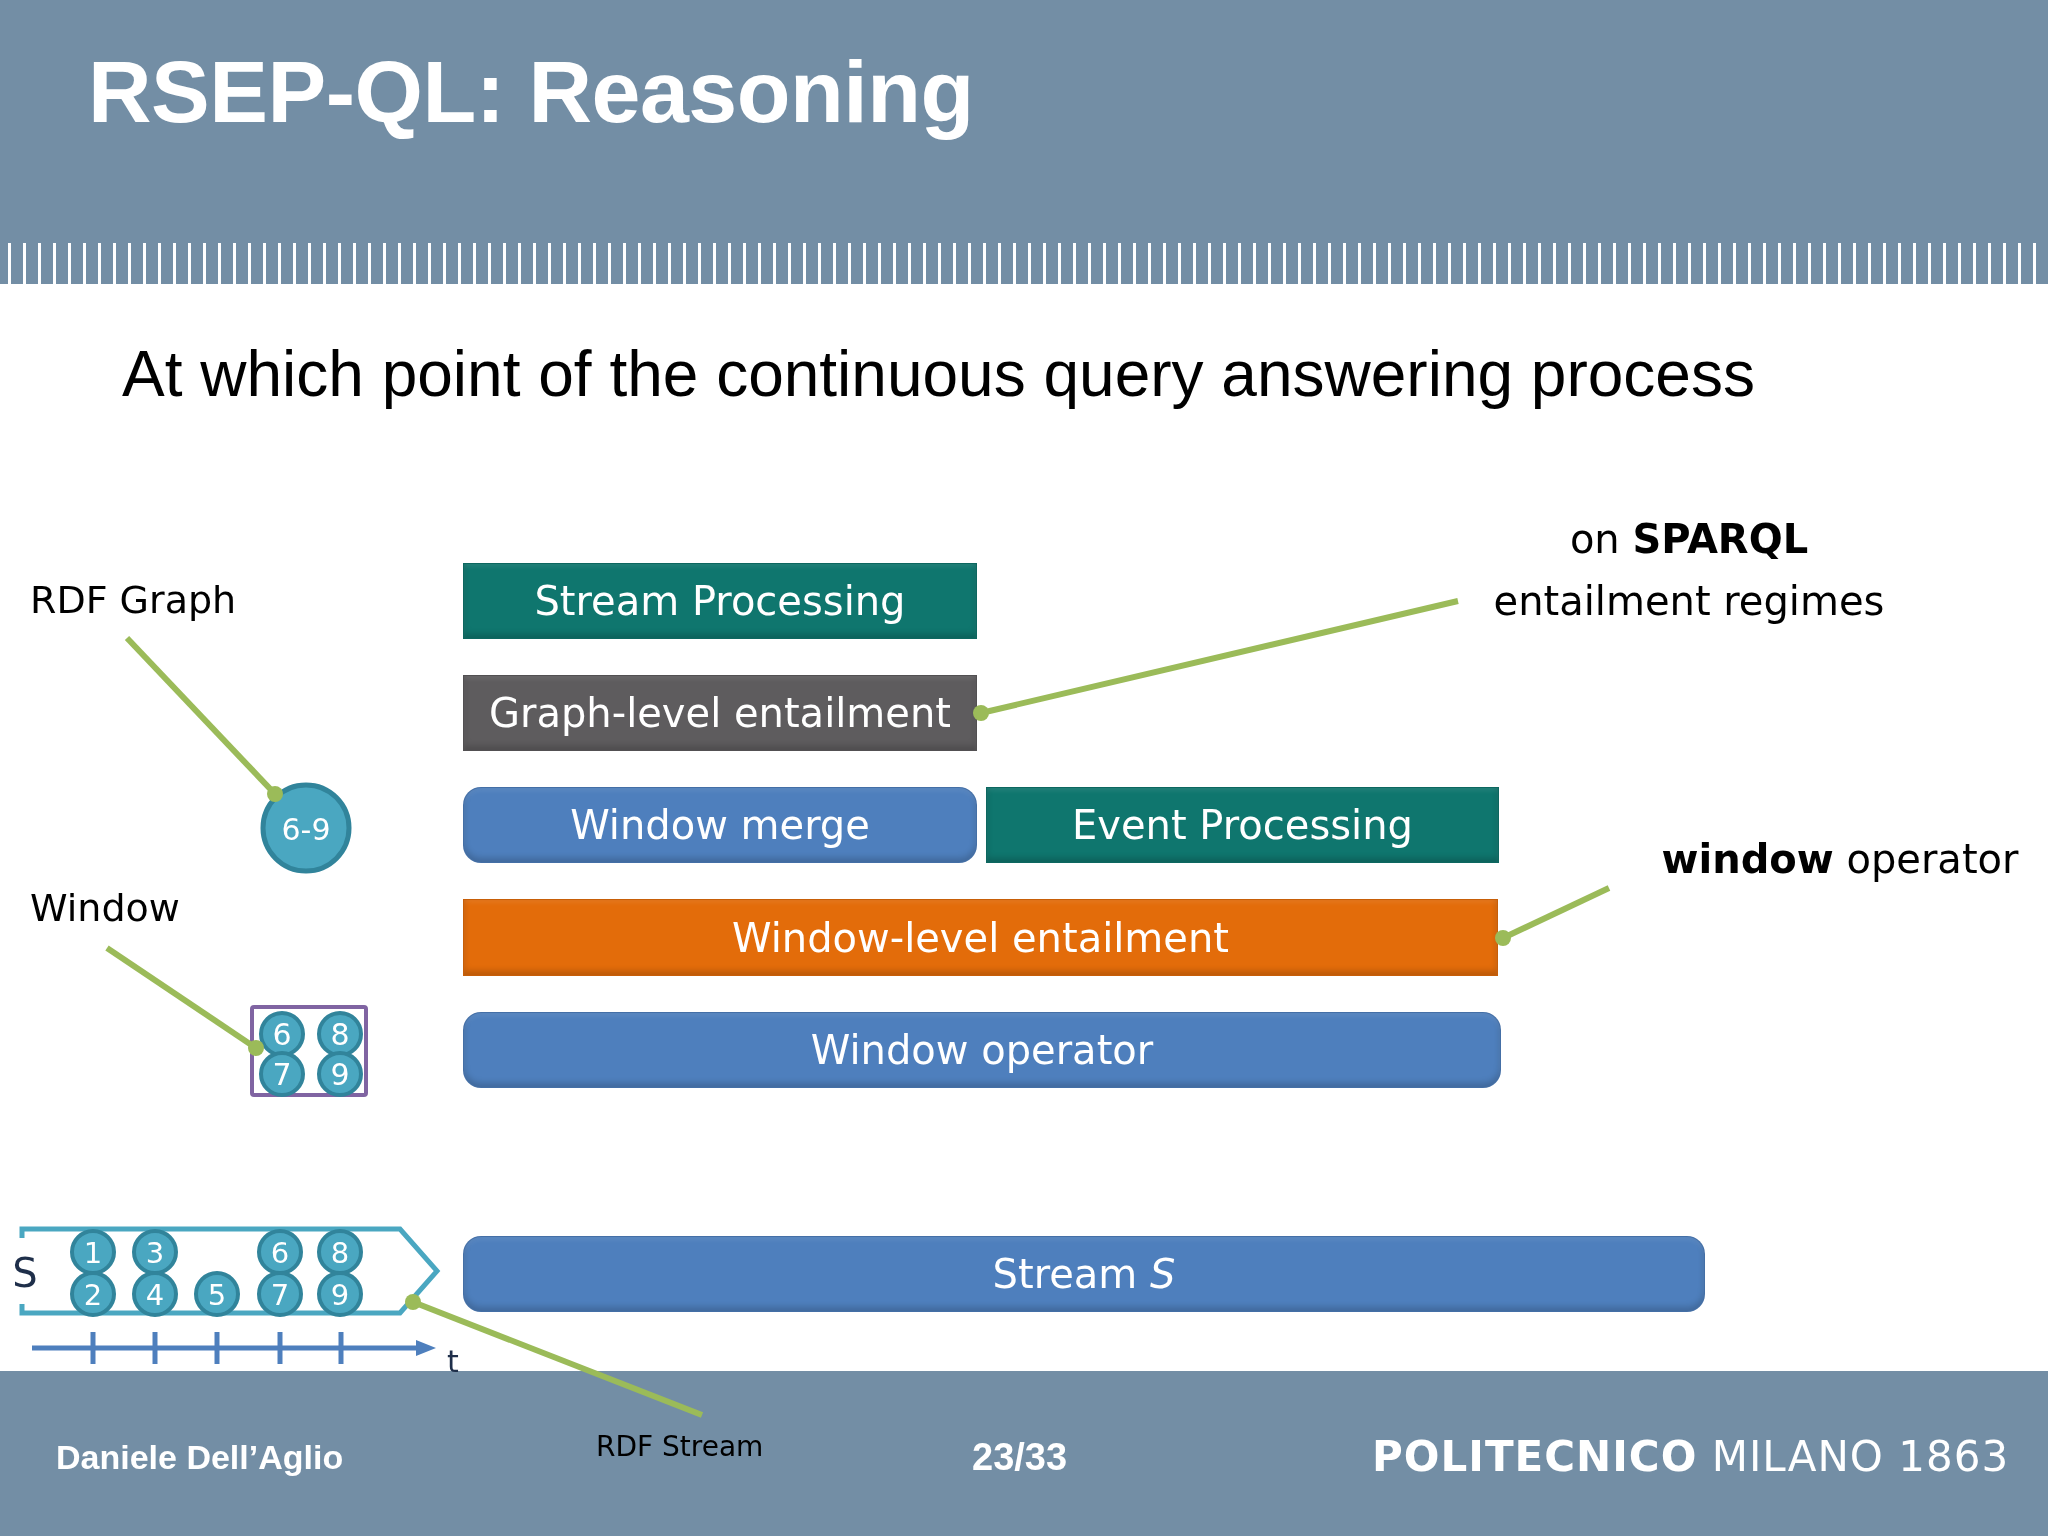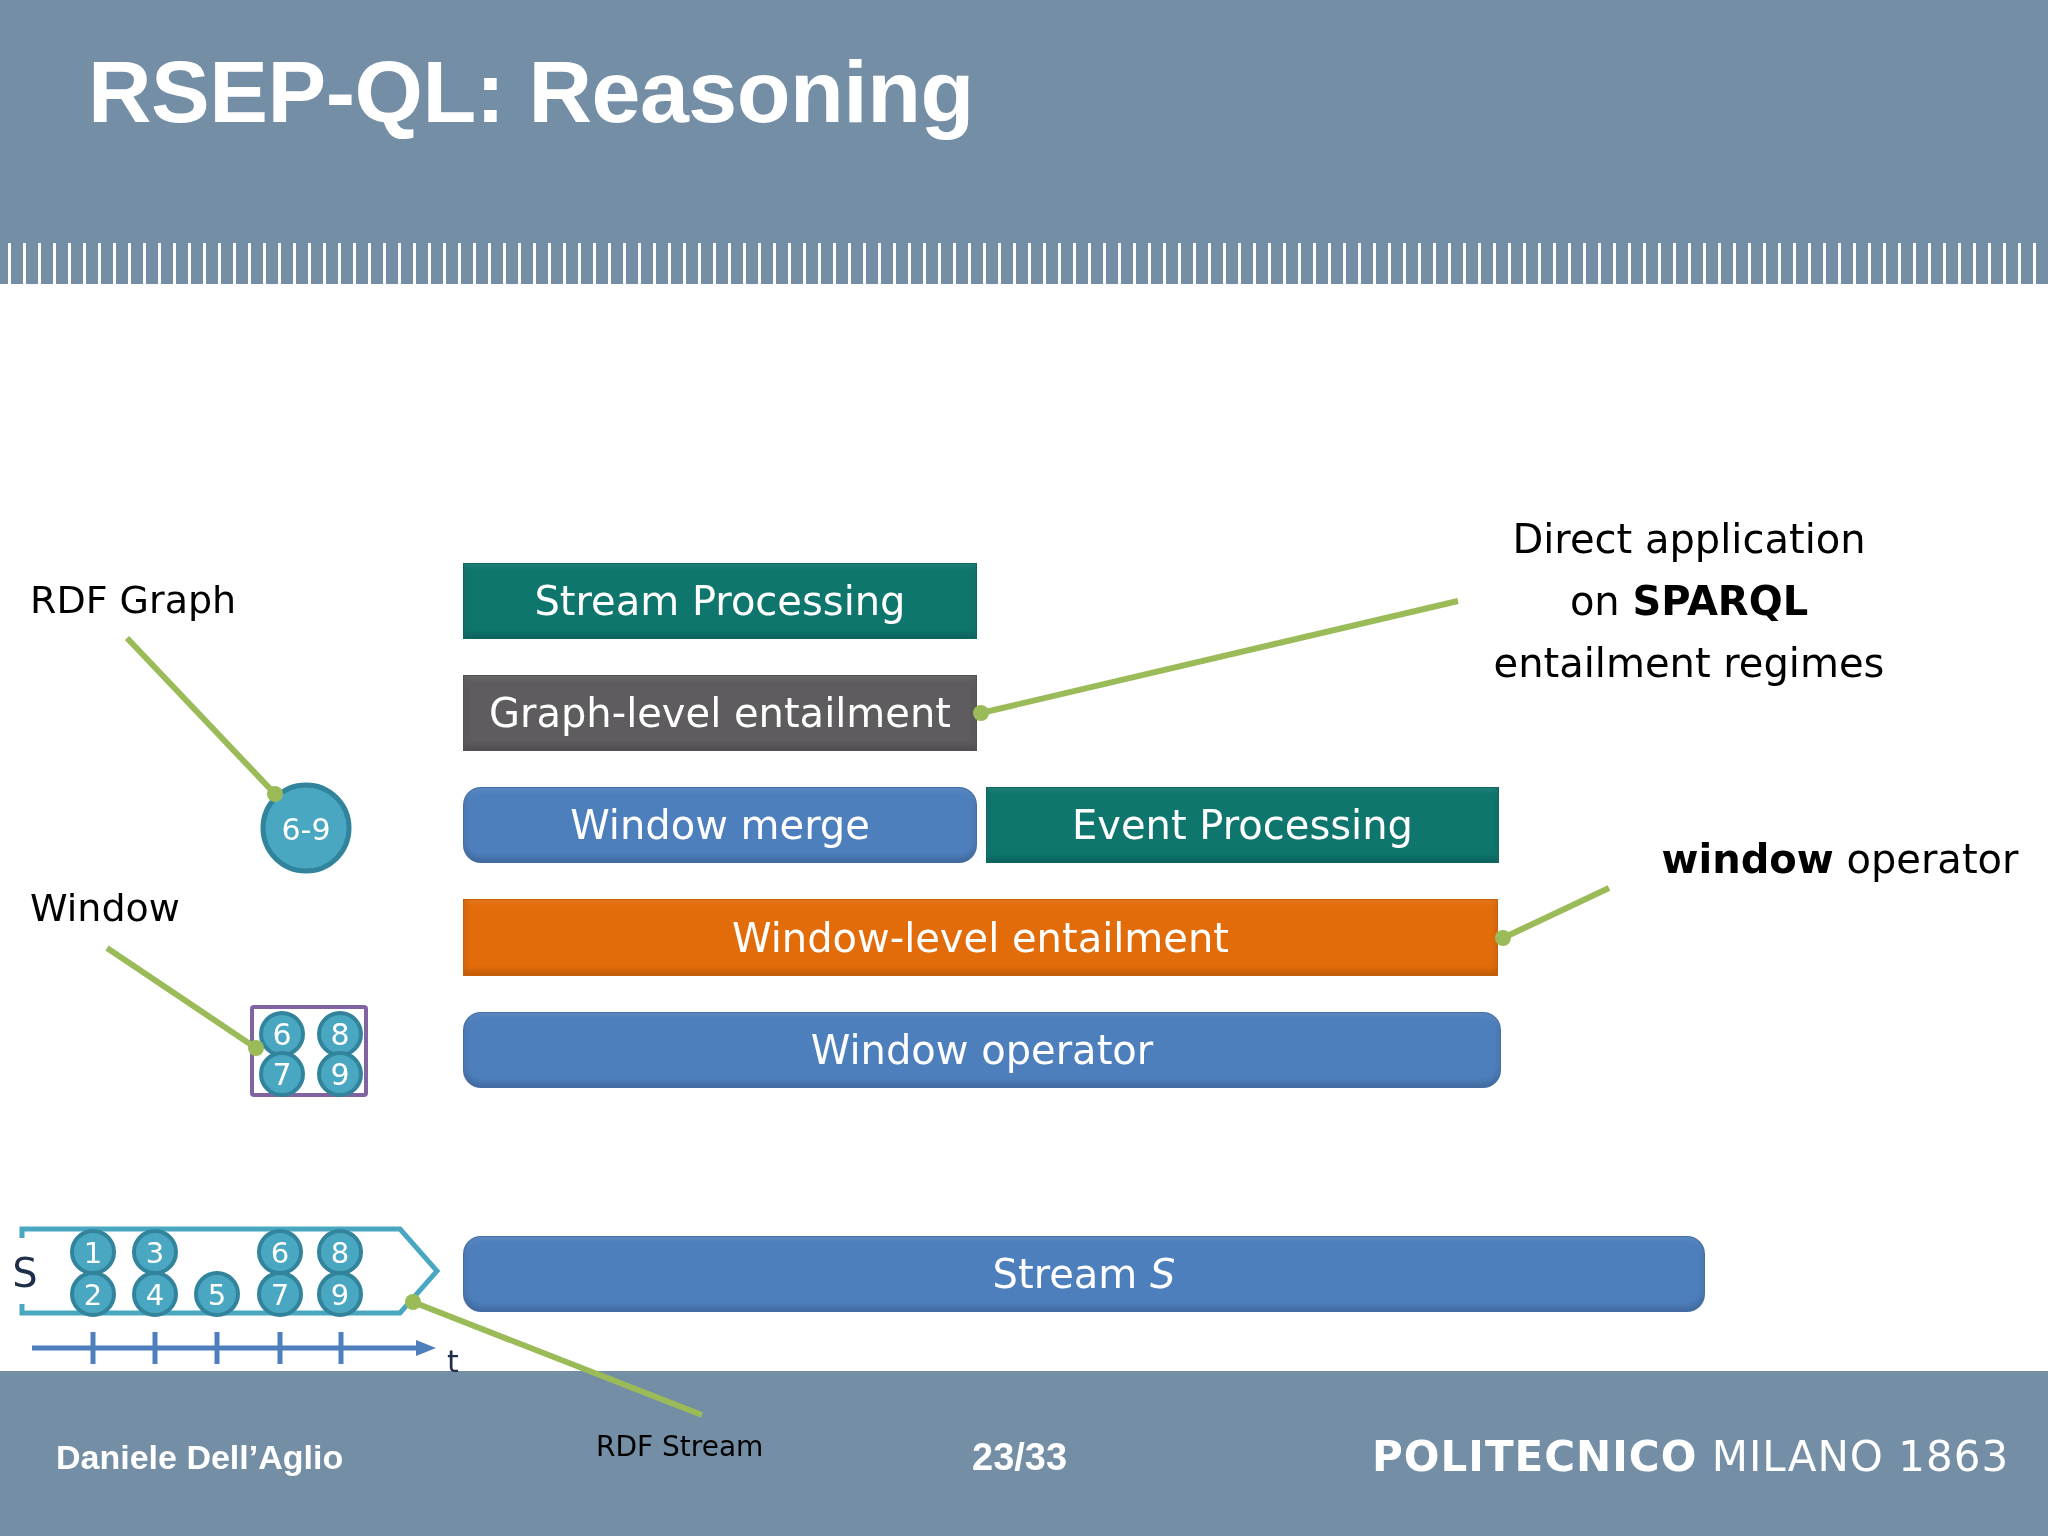--- a/index.html
+++ b/index.html
@@ -29,20 +29,21 @@
   .node-text { font-family:"DejaVu Sans", sans-serif; fill:#ffffff; }
 </style>
 </head>
 <body>
 
 <div class="header"></div>
 <div class="title">RSEP-QL: Reasoning</div>
 <div class="stripes"></div>
 
 <div class="question">
+  <span>At which point of the continuous query answering process</span>
 </div>
 
 <div class="lbl" style="left:30px; top:578px; font-size:38px;">RDF Graph</div>
 <div class="lbl" style="left:30px; top:886px; font-size:38px;">Window</div>
 
 <div class="box teal" style="left:463px; top:563px; width:514px; height:76px;">
   <span>Stream Processing</span>
 </div>
 <div class="box gray" style="left:463px; top:675px; width:514px; height:76px;">
   <span>Graph-level entailment</span>
@@ -57,21 +58,20 @@
   <span>Window-level entailment</span>
 </div>
 <div class="box blue" style="left:463px; top:1012px; width:1038px; height:76px;">
   <span>Window operator</span>
 </div>
 <div class="box blue" style="left:463px; top:1236px; width:1242px; height:76px;">
   <span><span style="white-space:pre;">Stream </span><i>S</i></span>
 </div>
 
 <div class="anno" style="left:1489px; top:508px; width:400px;">
-  <div>Direct application</div>
   <div><span style="white-space:pre;">on </span><b>SPARQL</b></div>
   <div>entailment regimes</div>
 </div>
 <div class="anno" style="left:1640px; top:828px; width:400px;">
   <div><b>window</b><span style="white-space:pre;"> operator</span></div>
 </div>
 
 <div class="footer"></div>
 <div class="foot-author">Daniele Dell’Aglio</div>
 <div class="lbl" style="left:596px; top:1430px; font-size:28px;">RDF Stream</div>

